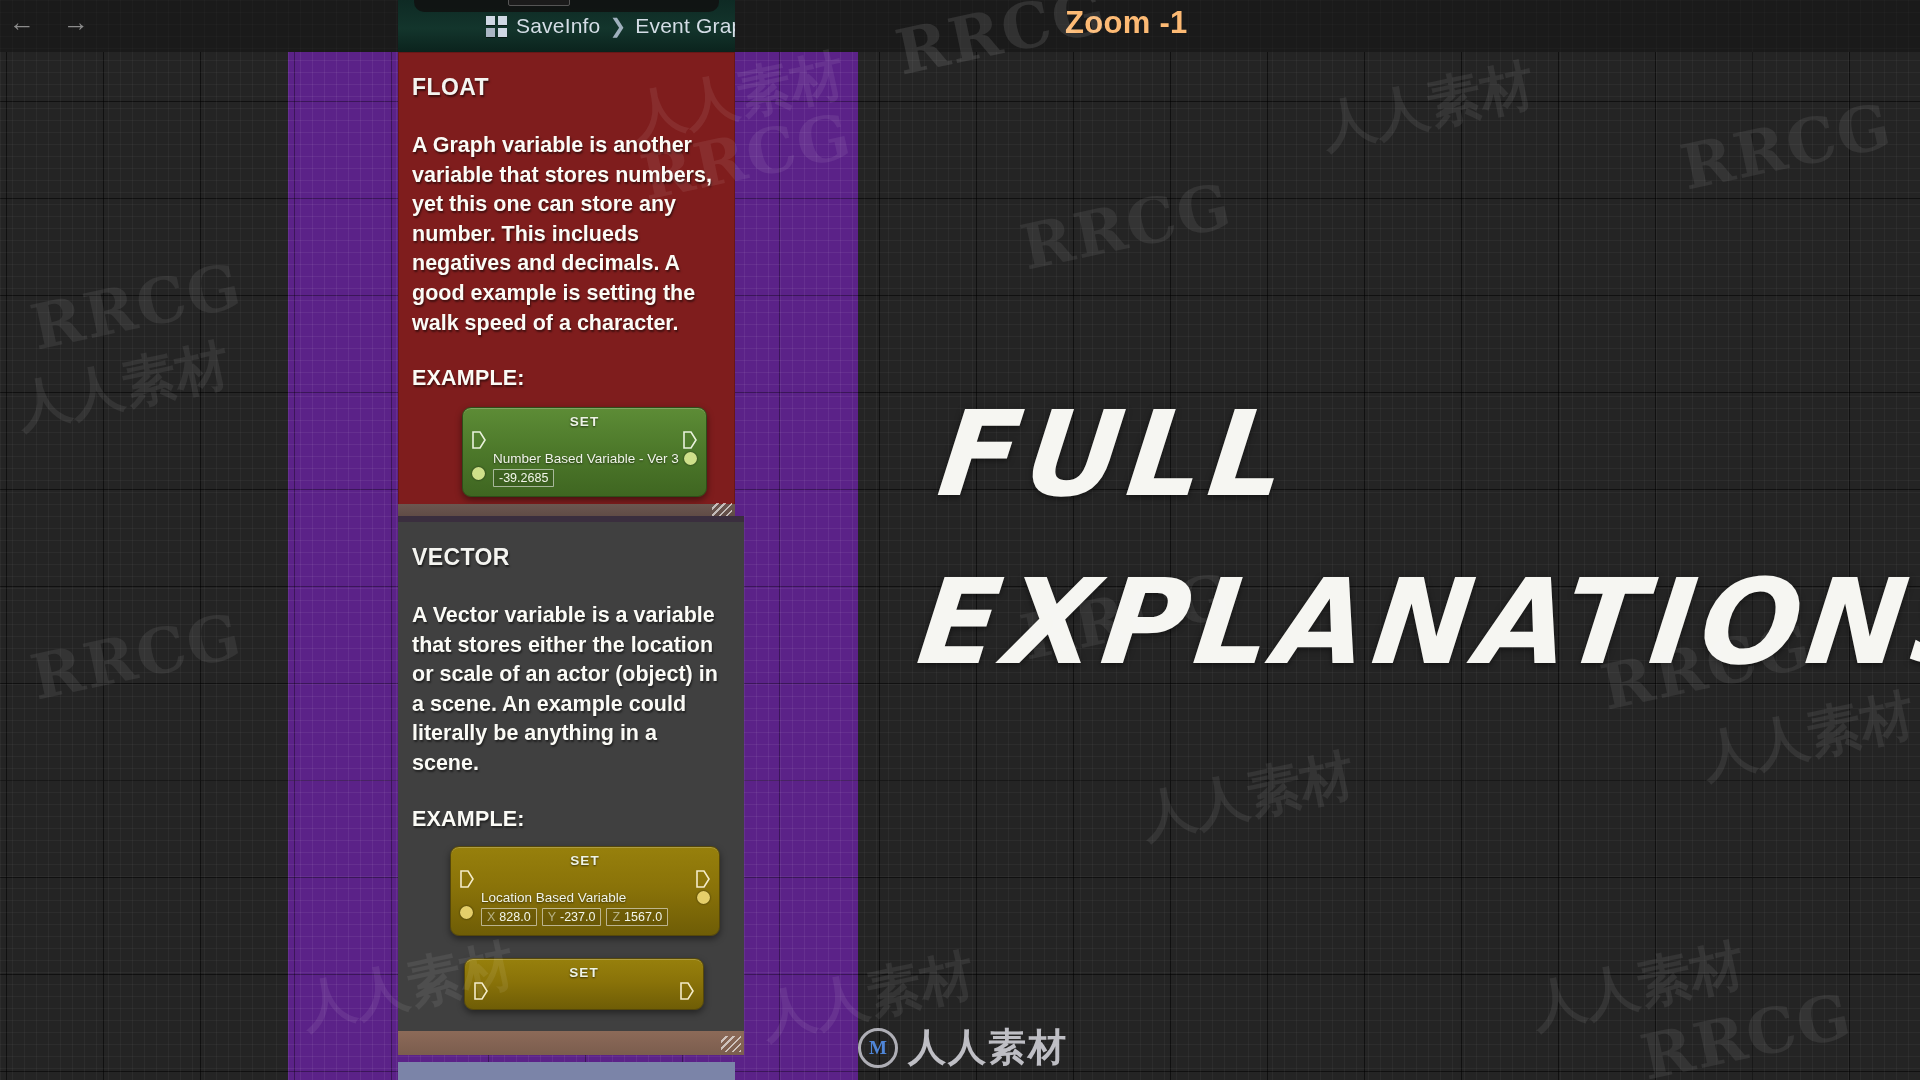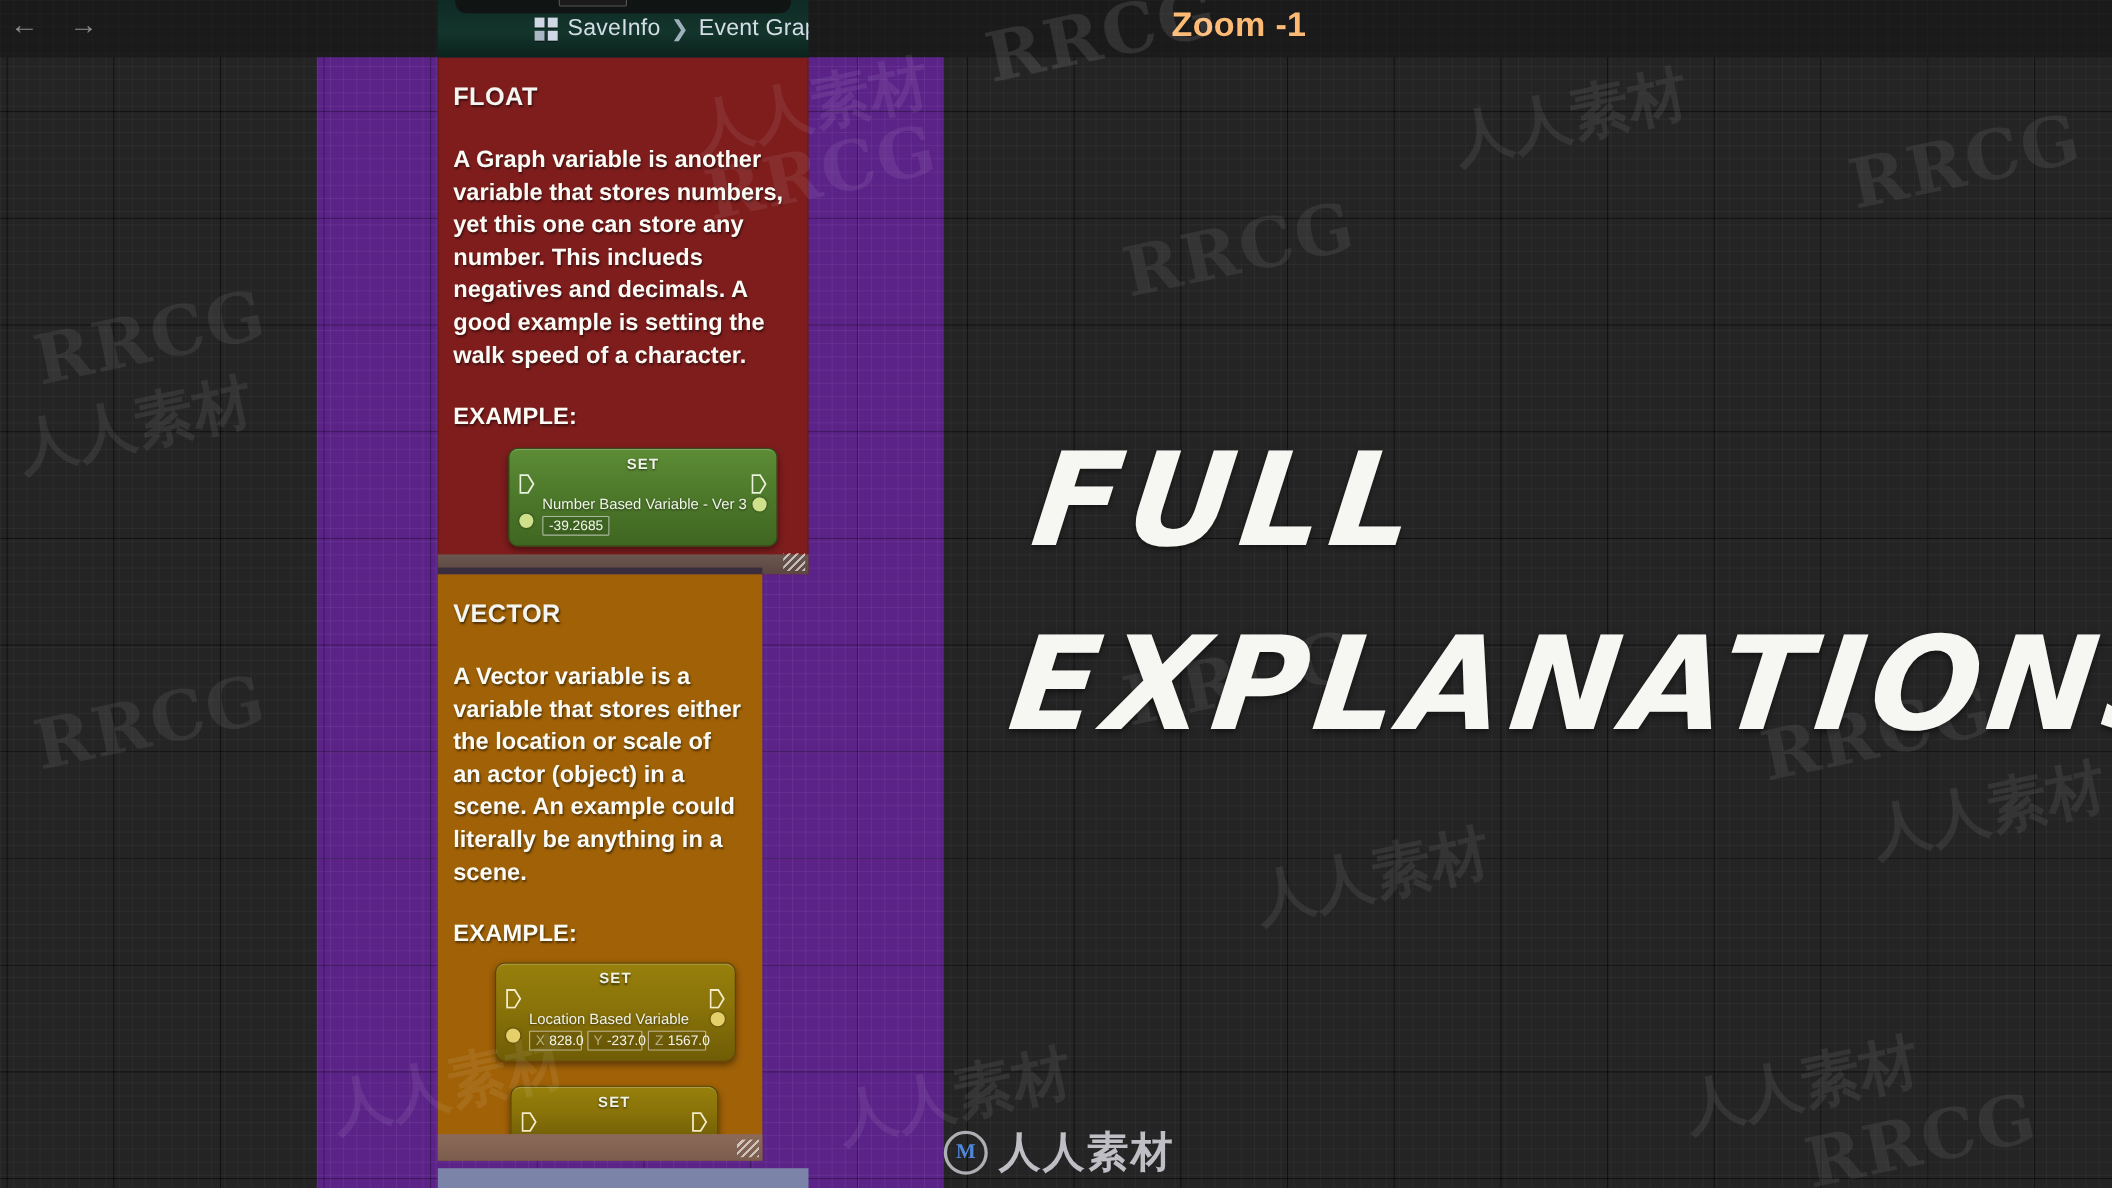--- a/index.html
+++ b/index.html
@@ -169,22 +169,22 @@
     box-shadow:inset 0 0 0 1px rgba(0,0,0,.18);
   }
   #panel-float .panel-topbar{ background:#1a3f66; height:6px; top:-6px; }
   #panel-float .panel-bottom-band{
     background:linear-gradient(to bottom,#6b5750,#5b4641);
     height:18px;
   }
 
   
   #panel-vector{
-    left:398px; top:522px; width:295px; height:533px;
-    background:#a16207;
+    left:398px; top:522px; width:346px; height:533px;
+    background:#404040;
   }
   #panel-vector .panel-topbar{ background:#3a2e3e; height:6px; top:-6px; }
   #panel-vector .panel-bottom-band{
     background:linear-gradient(to bottom,#8c6a58,#7b5d4e);
     height:24px;
   }
 
   
   .blue-strip{
     position:absolute; left:398px; top:1062px; width:337px; height:18px;

